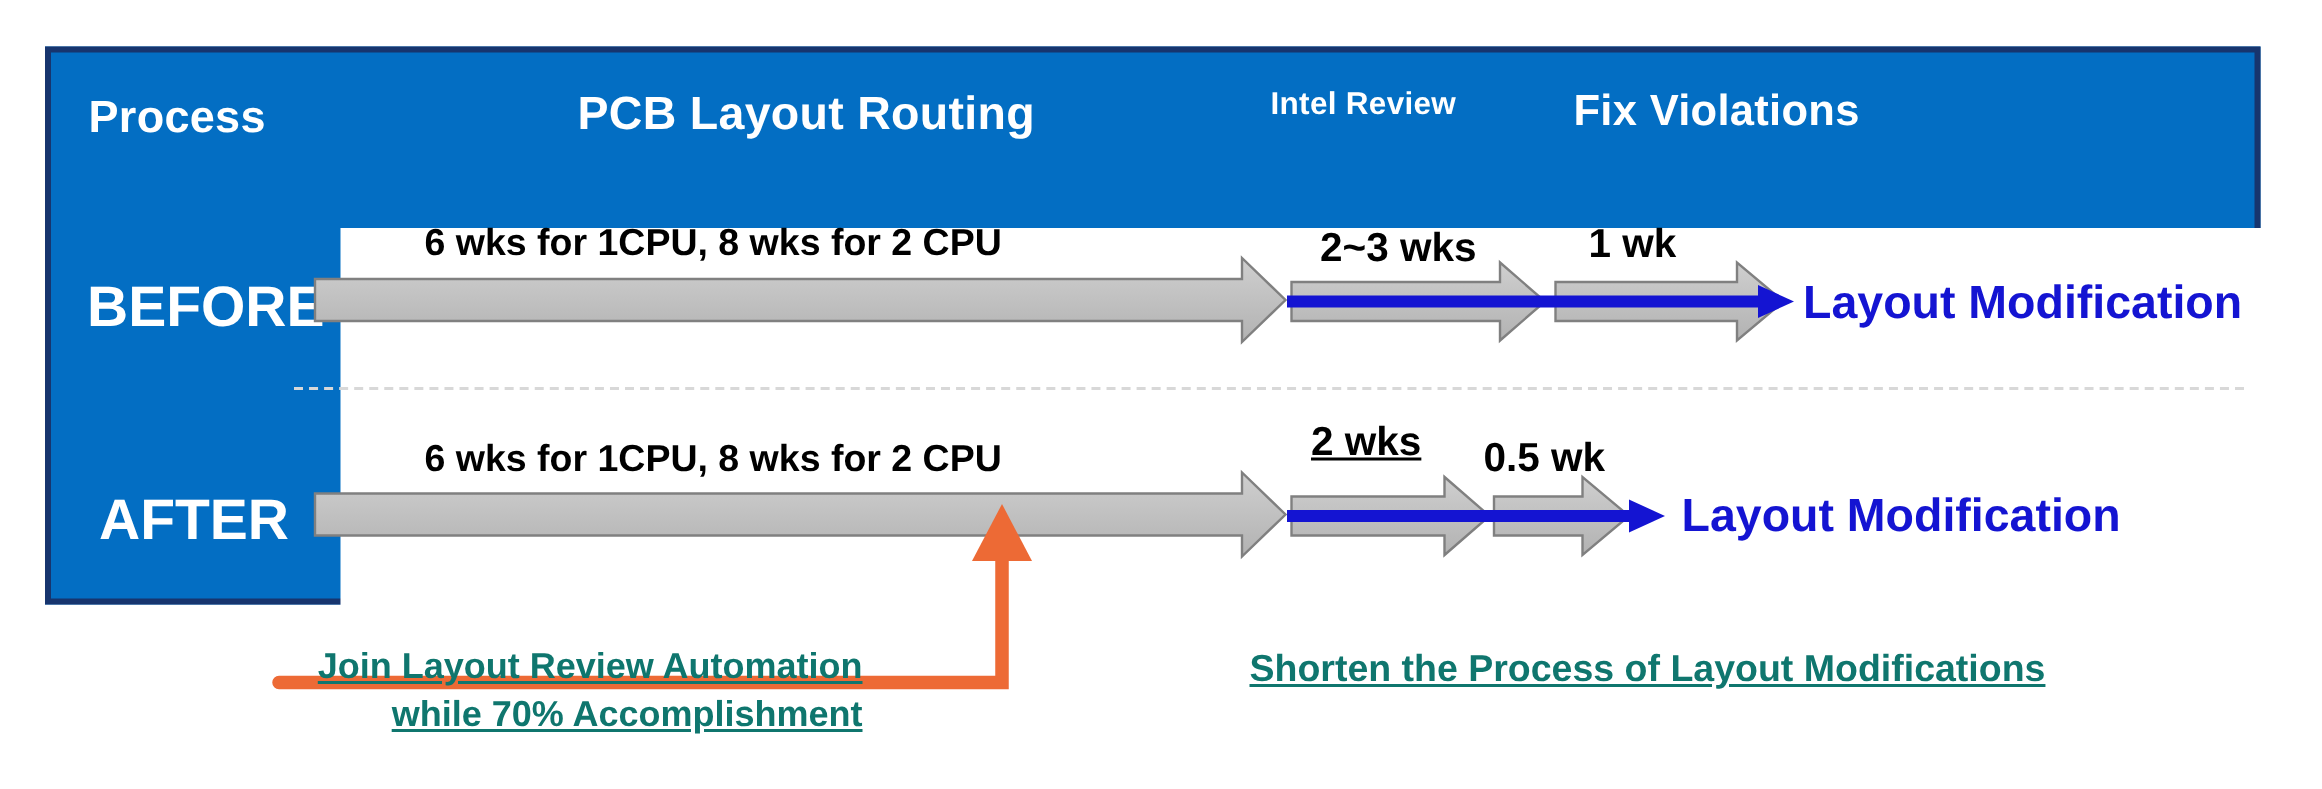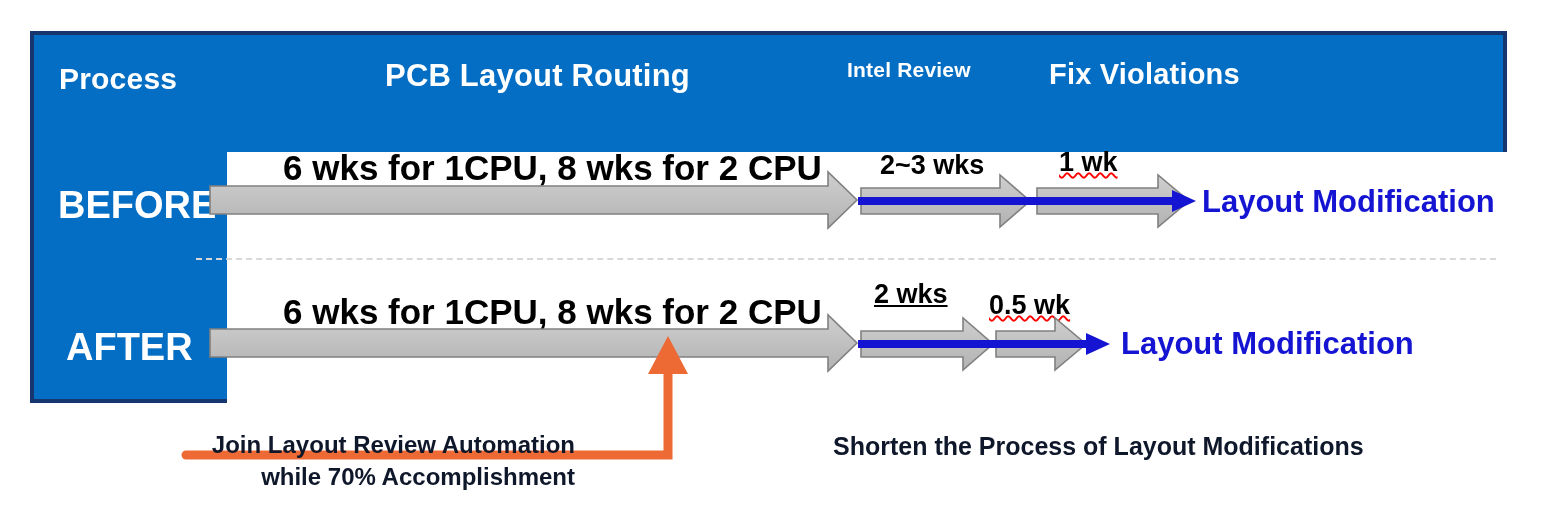--- a/index.html
+++ b/index.html
@@ -58,25 +58,24 @@
     border-top:2px dashed #d8d8d8;
   }
 
   
   .cap{
     position:absolute;
     color:#000000;
     font-weight:bold;
     white-space:nowrap;
   }
-  .cap-main{font-size:35px;}
+  .cap-main{font-size:25px;}
   .cap-sm{font-size:27px;}
   .squiggle{
     border-bottom:3px wavy #ff0000;
-    text-decoration:underline;
     text-decoration-color:#ff0000;
     text-decoration-style:wavy;
     text-decoration-thickness:2px;
     border-bottom:none;
   }
 
   .b-cap1{left:283px;top:148px;}
   .b-cap2{left:880px;top:150px;}
   .b-cap3{left:1059px;top:147px;}
   .a-cap1{left:283px;top:292px;}
@@ -93,24 +92,25 @@
   }
   .b-mod{left:1202px;top:184px;}
   .a-mod{left:1121px;top:326px;}
 
   
   .arrowlayer{position:absolute;left:0;top:0;width:1548px;height:526px;pointer-events:none;}
 
   
   .orange{
     position:absolute;
-    color:#0f172a;
+    color:#0f766e;
     font-weight:bold;
     font-size:24px;
     white-space:nowrap;
+    text-decoration:underline;
   }
   .ann-left{left:173px;top:429px;text-align:right;width:402px;line-height:1.32;white-space:normal;}
   .ann-right{left:833px;top:432px;font-size:25px;}
 </style>
 </head>
 <body>
 
 <div class="stage">
 
   <div class="frame">

